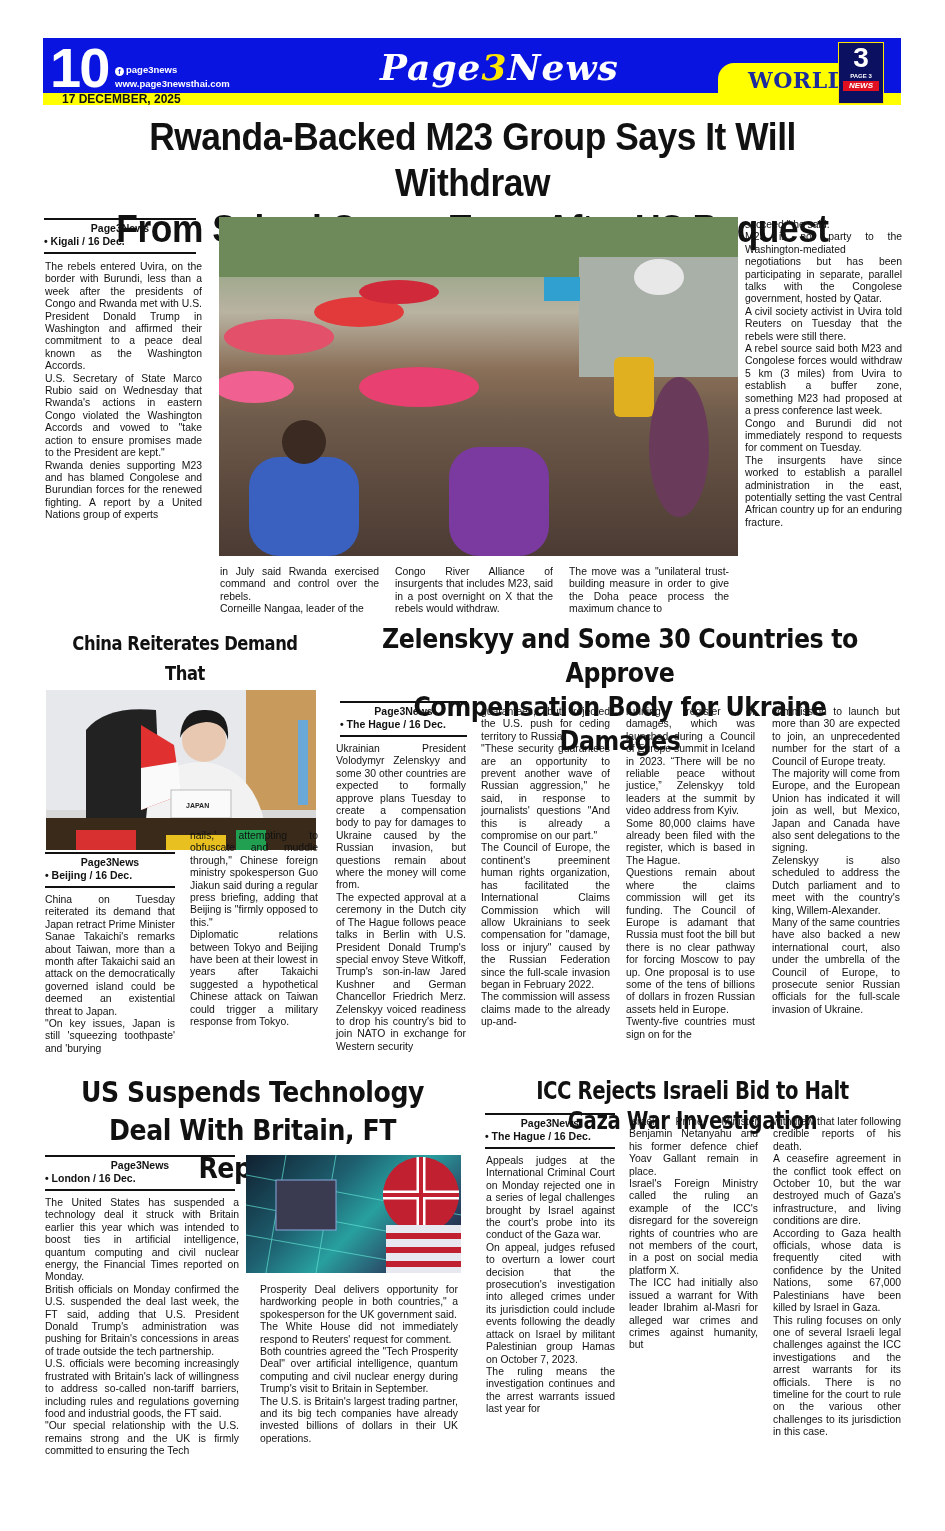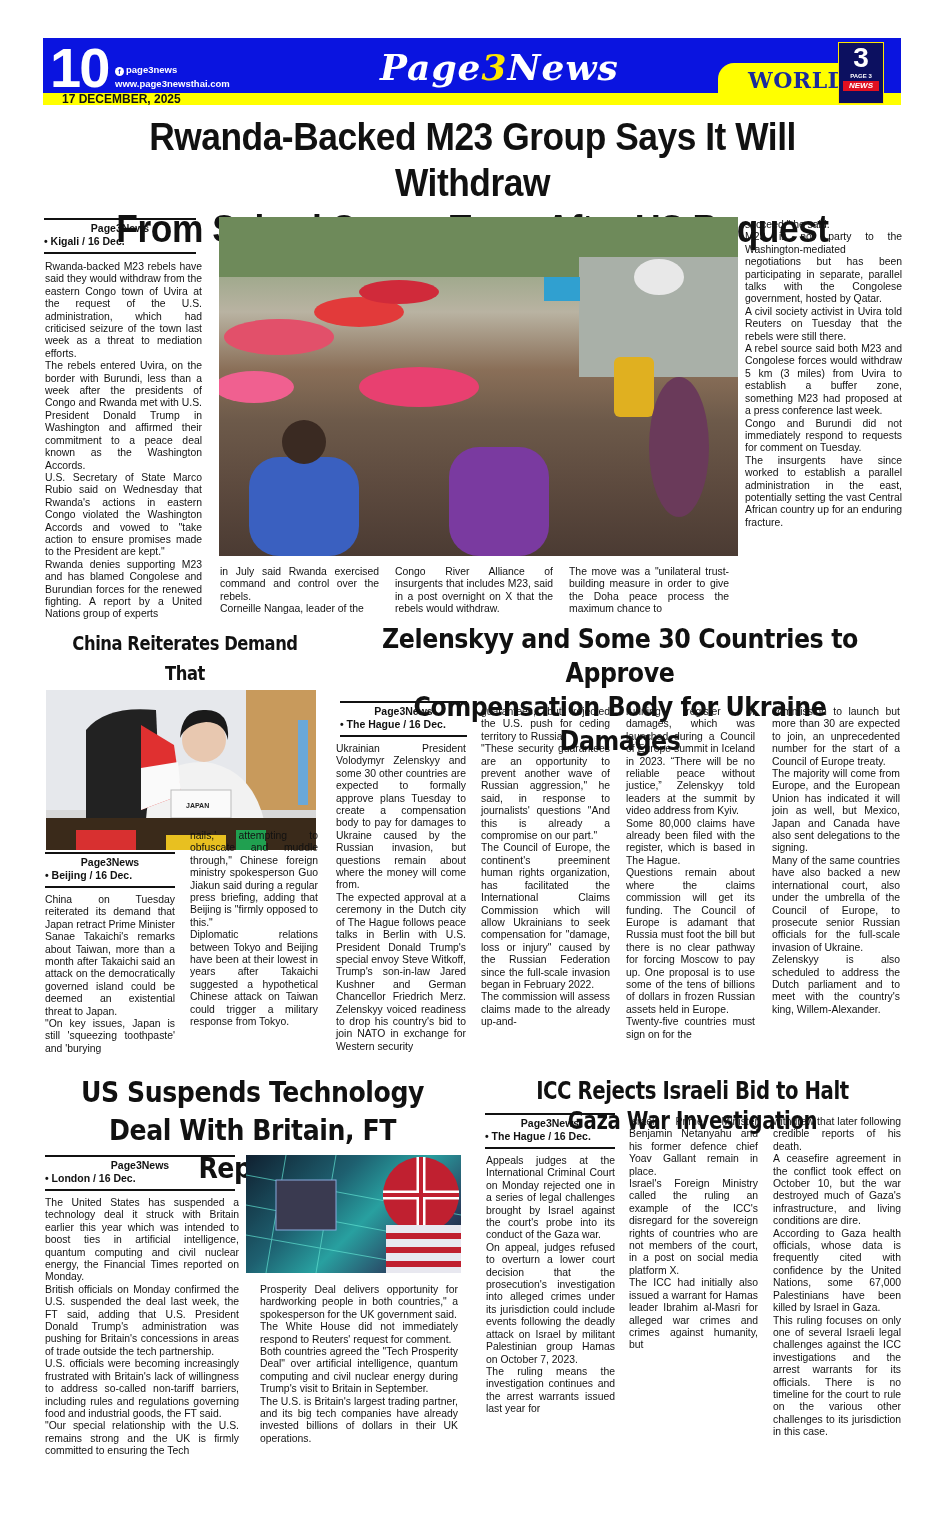--- a/index.html
+++ b/index.html
@@ -58,21 +58,20 @@
 <div id="h1" class="abs hl">
   <div>Rwanda-Backed M23 Group Says It Will Withdraw</div>
   <div>From Seized Congo Town After US Request</div>
 </div>
 
 <div class="abs byline" style="left:44px;top:218px;width:152px;">
   <div class="src">Page3News</div>
   <div class="loc">•  Kigali  /  16 Dec.</div>
 </div>
 <div class="abs txt" style="left:45px;top:261px;width:157px;">
-  <p>Rwanda-backed M23 rebels have said they would withdraw from the eastern Congo town of Uvira at the request of the U.S. administration, which had criticised seizure of the town last week as a threat to mediation efforts.</p>
   <p>The rebels entered Uvira, on the border with Burundi, less than a week after the presidents of Congo and Rwanda met with U.S. President Donald Trump in Washington and affirmed their commitment to a peace deal known as the Washington Accords.</p>
   <p>U.S. Secretary of State Marco Rubio said on Wednesday that Rwanda's actions in eastern Congo violated the Washington Accords and vowed to "take action to ensure promises made to the President are kept."</p>
   <p>Rwanda denies supporting M23 and has blamed Congolese and Burundian forces for the renewed fighting. A report by a United Nations group of experts</p>
 </div>
 
 <div id="photo1" class="abs photo">
   <svg width="519" height="339" viewBox="0 0 519 339">
     <rect x="0" y="0" width="519" height="60" fill="#6e8a5a"></rect>
     <rect x="360" y="40" width="159" height="120" fill="#a9b0a8"></rect>
     <ellipse cx="60" cy="120" rx="55" ry="18" fill="#e2506a"></ellipse>
@@ -166,22 +165,22 @@
 </div>
 <div class="abs txt" style="left:626px;top:706px;width:129px;">
   <p>running register of damages, which was launched during a Council of Europe summit in Iceland in 2023. “There will be no reliable peace without justice,” Zelenskyy told leaders at the summit by video address from Kyiv.</p>
   <p>Some 80,000 claims have already been filed with the register, which is based in The Hague.</p>
   <p>Questions remain about where the claims commission will get its funding. The Council of Europe is adamant that Russia must foot the bill but there is no clear pathway for forcing Moscow to pay up. One proposal is to use some of the tens of billions of dollars in frozen Russian assets held in Europe.</p>
   <p>Twenty-five countries must sign on for the</p>
 </div>
 <div class="abs txt" style="left:772px;top:706px;width:128px;">
   <p>commission to launch but more than 30 are expected to join, an unprecedented number for the start of a Council of Europe treaty.</p>
   <p>The majority will come from Europe, and the European Union has indicated it will join as well, but Mexico, Japan and Canada have also sent delegations to the signing.</p>
+  <p>Zelenskyy is also scheduled to address the Dutch parliament and to meet with the country's king, Willem-Alexander.</p>
   <p>Many of the same countries have also backed a new international court, also under the umbrella of the Council of Europe, to prosecute senior Russian officials for the full-scale invasion of Ukraine.</p>
-  <p>Zelenskyy is also scheduled to address the Dutch parliament and to meet with the country's king, Willem-Alexander.</p>
 </div>
 
 <div class="abs hl cond" style="left:40px;top:1074px;width:425px;font-size:28px;line-height:38px;transform:scaleX(0.9);">
   <div>US Suspends Technology</div>
   <div>Deal With Britain, FT Reports</div>
 </div>
 <div class="abs byline" style="left:45px;top:1155px;width:190px;">
   <div class="src">Page3News</div>
   <div class="loc">• London / 16 Dec.</div>
 </div>
@@ -223,20 +222,20 @@
   <div class="loc">• The Hague  / 16 Dec.</div>
 </div>
 <div class="abs txt" style="left:486px;top:1155px;width:129px;">
   <p>Appeals judges at the International Criminal Court on Monday rejected one in a series of legal challenges brought by Israel against the court's probe into its conduct of the Gaza war.</p>
   <p>On appeal, judges refused to overturn a lower court decision that the prosecution's investigation into alleged crimes under its jurisdiction could include events following the deadly attack on Israel by militant Palestinian group Hamas on October 7, 2023.</p>
   <p>The ruling means the investigation continues and the arrest warrants issued last year for</p>
 </div>
 <div class="abs txt" style="left:629px;top:1116px;width:129px;">
   <p>Israeli Prime Minister Benjamin Netanyahu and his former defence chief Yoav Gallant remain in place.</p>
   <p>Israel's Foreign Ministry called the ruling an example of the ICC's disregard for the sovereign rights of countries who are not members of the court, in a post on social media platform X.</p>
-  <p>The ICC had initially also issued a warrant for Hamas leader Ibrahim al-Masri for alleged war crimes and crimes against humanity, but</p>
+  <p>The ICC had initially also issued a warrant for With leader Ibrahim al-Masri for alleged war crimes and crimes against humanity, but</p>
 </div>
 <div class="abs txt" style="left:773px;top:1116px;width:128px;">
   <p>withdrew that later following credible reports of his death.</p>
   <p>A ceasefire agreement in the conflict took effect on October 10, but the war destroyed much of Gaza's infrastructure, and living conditions are dire.</p>
   <p>According to Gaza health officials, whose data is frequently cited with confidence by the United Nations, some 67,000 Palestinians have been killed by Israel in Gaza.</p>
   <p>This ruling focuses on only one of several Israeli legal challenges against the ICC investigations and the arrest warrants for its officials. There is no timeline for the court to rule on the various other challenges to its jurisdiction in this case.</p>
 </div>
 
 </body></html>

